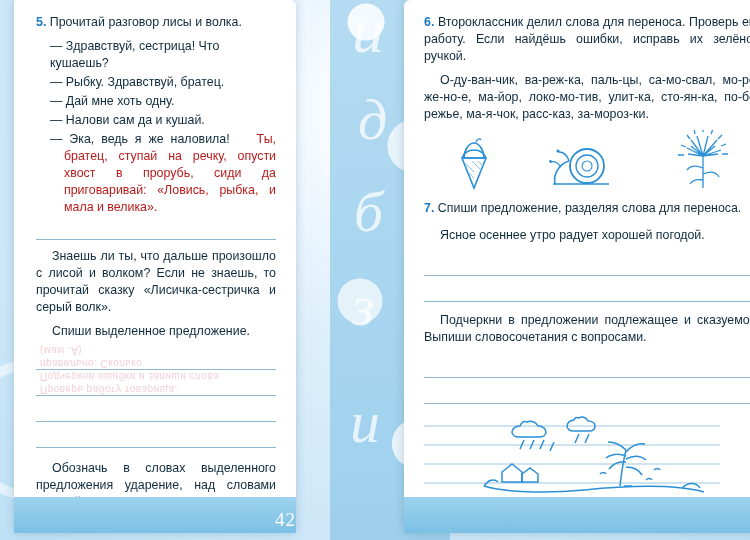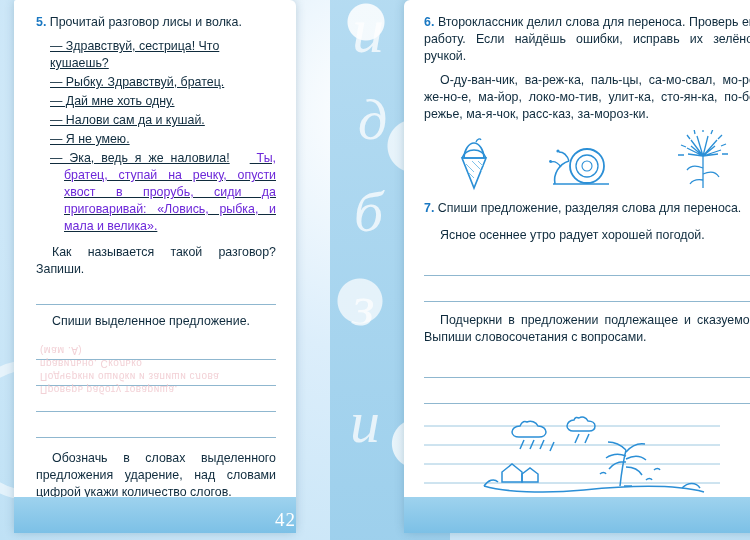--- a/index.html
+++ b/index.html
@@ -116,23 +116,22 @@
     color: #1a78c2;
     font-weight: bold;
   }
   .indent { text-indent: 16px; }
   .dialog-line {
     margin: 0 0 2px 0;
     font-size: 12.4px;
     line-height: 17px;
     color: #0f2b3d;
     padding-left: 14px;
-    text-decoration: underline;
-  }
-  .blue-text { color: #6d28d9; margin-left: 20px; }
+  }
+  .blue-text { color: #b91c1c; margin-left: 20px; }
   .ghost {
     color: #f0c9cf;
     font-size: 10px;
     line-height: 13px;
     letter-spacing: 0.5px;
   }
   .ghost-block {
     position: absolute;
     left: 26px;
     width: 290px;
@@ -191,32 +190,31 @@
 
       <p class="task">
         <span class="task-num">5.</span>
         <span>Прочитай разговор лисы и волка.</span>
       </p>
 
       <p class="dialog-line">— Здравствуй, сестрица! Что кушаешь?</p>
       <p class="dialog-line">— Рыбку. Здравствуй, братец.</p>
       <p class="dialog-line">— Дай мне хоть одну.</p>
       <p class="dialog-line">— Налови сам да и кушай.</p>
-      <p class="dialog-line">— Я не умею.</p>
 
       <p class="dialog-line" style="text-align:justify;padding-left:14px;text-indent:-14px;margin-left:14px;">
         <span>— Эка, ведь я же наловила!</span><span class="blue-text"> Ты, братец, ступай на речку, опусти хвост в прорубь, сиди да приговаривай: «Ловись, рыбка, и мала и велика».</span>
       </p>
 
-      <p class="task indent" style="margin-top:9px;">Как называется такой разговор? Запиши.</p>
 
       <div class="writelines">
         <div class="writeline"></div>
       </div>
 
+      <p class="task indent" style="margin-top:7px;">Знаешь ли ты, что дальше произошло с лисой и волком? Если не знаешь, то прочитай сказку «Лисичка-сестричка и серый волк».</p>
 
       <p class="task indent" style="margin-top:7px;">Спиши выделенное предложение.</p>
 
       <div class="writelines" style="margin-top:10px;">
         <div class="writeline"></div>
         <div class="writeline"></div>
         <div class="writeline"></div>
         <div class="writeline"></div>
       </div>
 

